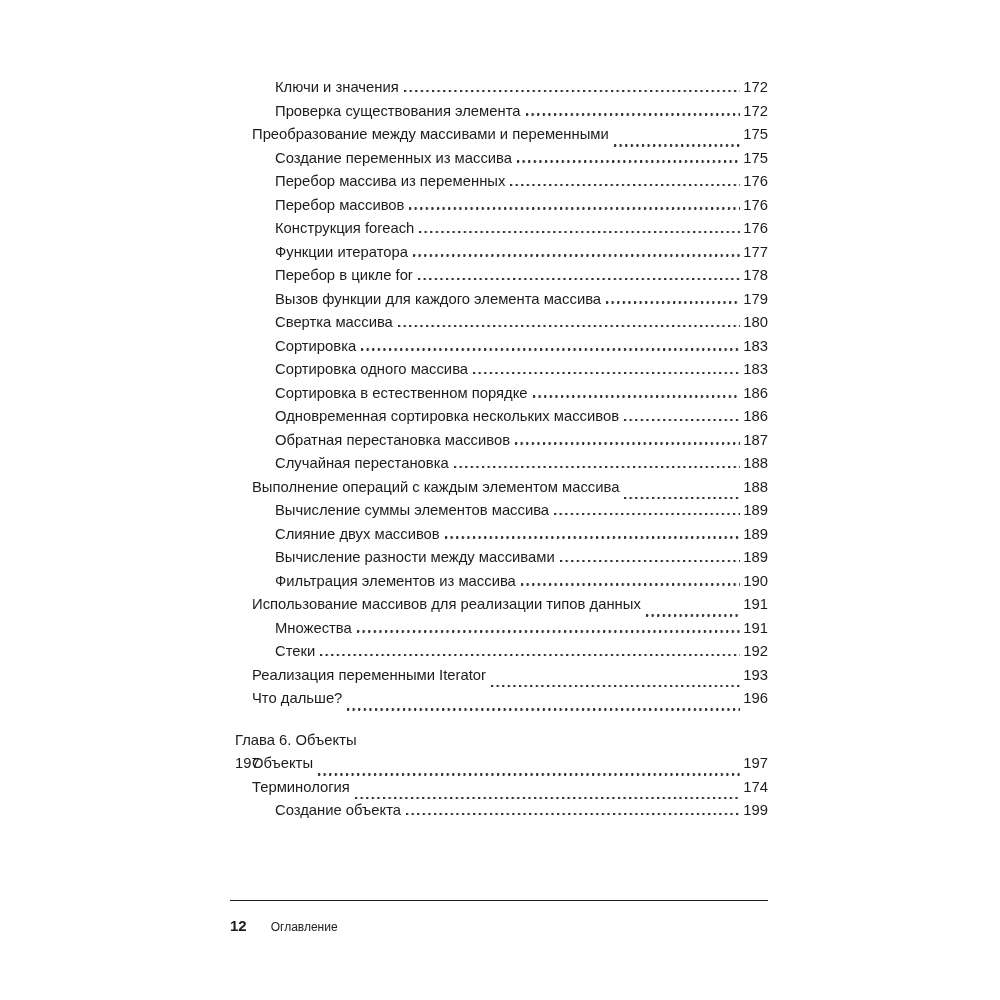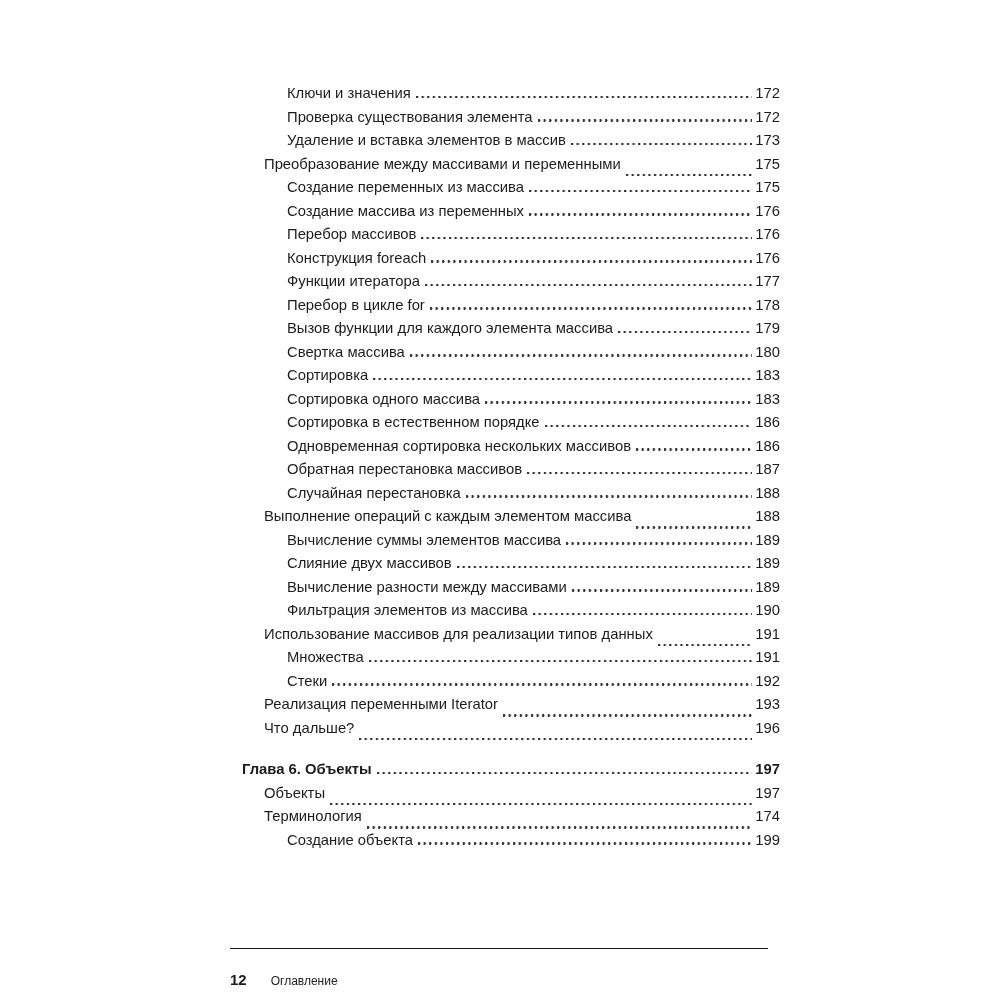--- a/index.html
+++ b/index.html
@@ -12,57 +12,57 @@
   .page {
     position: relative;
     width: 1000px;
     height: 1000px;
     background: #ffffff;
     overflow: hidden;
   }
   .toc {
     position: absolute;
     left: 230px;
-    top: 82px;
+    top: 76px;
     width: 538px;
-    margin-left: 12px;
   }
   .toc-row {
     display: flex;
     align-items: baseline;
     height: 23.5px;
     line-height: 23.5px;
     font-size: 14.8px;
   }
   .toc-row.level-1 { padding-left: 22px; align-items: flex-end; }
   .toc-row.level-2 { padding-left: 45px; }
   .toc-row.chapter {
-    font-weight: bold;
+    font-weight: normal;
     margin-top: 18px;
     padding-left: 0;
+    flex-direction: column;
   }
   .toc-title { white-space: nowrap; }
   .toc-leader {
     flex: 1;
     min-width: 12px;
     height: 2.4px;
     margin: 0 3px 0 5px;
     background-image: radial-gradient(circle at 1.2px 1.2px, #2e2e2e 1.05px, transparent 1.4px);
     background-size: 5.6px 2.4px;
     background-repeat: repeat-x;
     background-position: left bottom;
   }
   .toc-page { white-space: nowrap; }
   .footer {
     position: absolute;
     left: 230px;
-    top: 948px;
+    top: 900px;
     width: 538px;
     border-top: 1.5px solid #1c1c1c;
-    padding-top: 22px;
+    padding-top: 16px;
     display: flex;
     align-items: baseline;
   }
   .footer-page {
     font-weight: bold;
     font-size: 15px;
   }
   .footer-label {
     font-size: 12px;
     margin-left: 24px;
@@ -78,37 +78,32 @@
       <div class="toc-row level-2">
       <span class="toc-title">Ключи и значения</span>
       <span class="toc-leader"></span>
       <span class="toc-page">172</span>
     </div>
       <div class="toc-row level-2">
       <span class="toc-title">Проверка существования элемента</span>
       <span class="toc-leader"></span>
       <span class="toc-page">172</span>
     </div>
-      <div class="toc-row level-2">
-      <span class="toc-title">Удаление и вставка элементов в массив</span>
-      <span class="toc-leader"></span>
-      <span class="toc-page">173</span>
-    </div>
       <div class="toc-row level-1">
       <span class="toc-title">Преобразование между массивами и переменными</span>
       <span class="toc-leader"></span>
       <span class="toc-page">175</span>
     </div>
       <div class="toc-row level-2">
       <span class="toc-title">Создание переменных из массива</span>
       <span class="toc-leader"></span>
       <span class="toc-page">175</span>
     </div>
       <div class="toc-row level-2">
-      <span class="toc-title">Создание массива из переменных</span>
+      <span class="toc-title">Перебор массива из переменных</span>
       <span class="toc-leader"></span>
       <span class="toc-page">176</span>
     </div>
       <div class="toc-row level-2">
       <span class="toc-title">Перебор массивов</span>
       <span class="toc-leader"></span>
       <span class="toc-page">176</span>
     </div>
       <div class="toc-row level-2">
       <span class="toc-title">Конструкция foreach</span>

